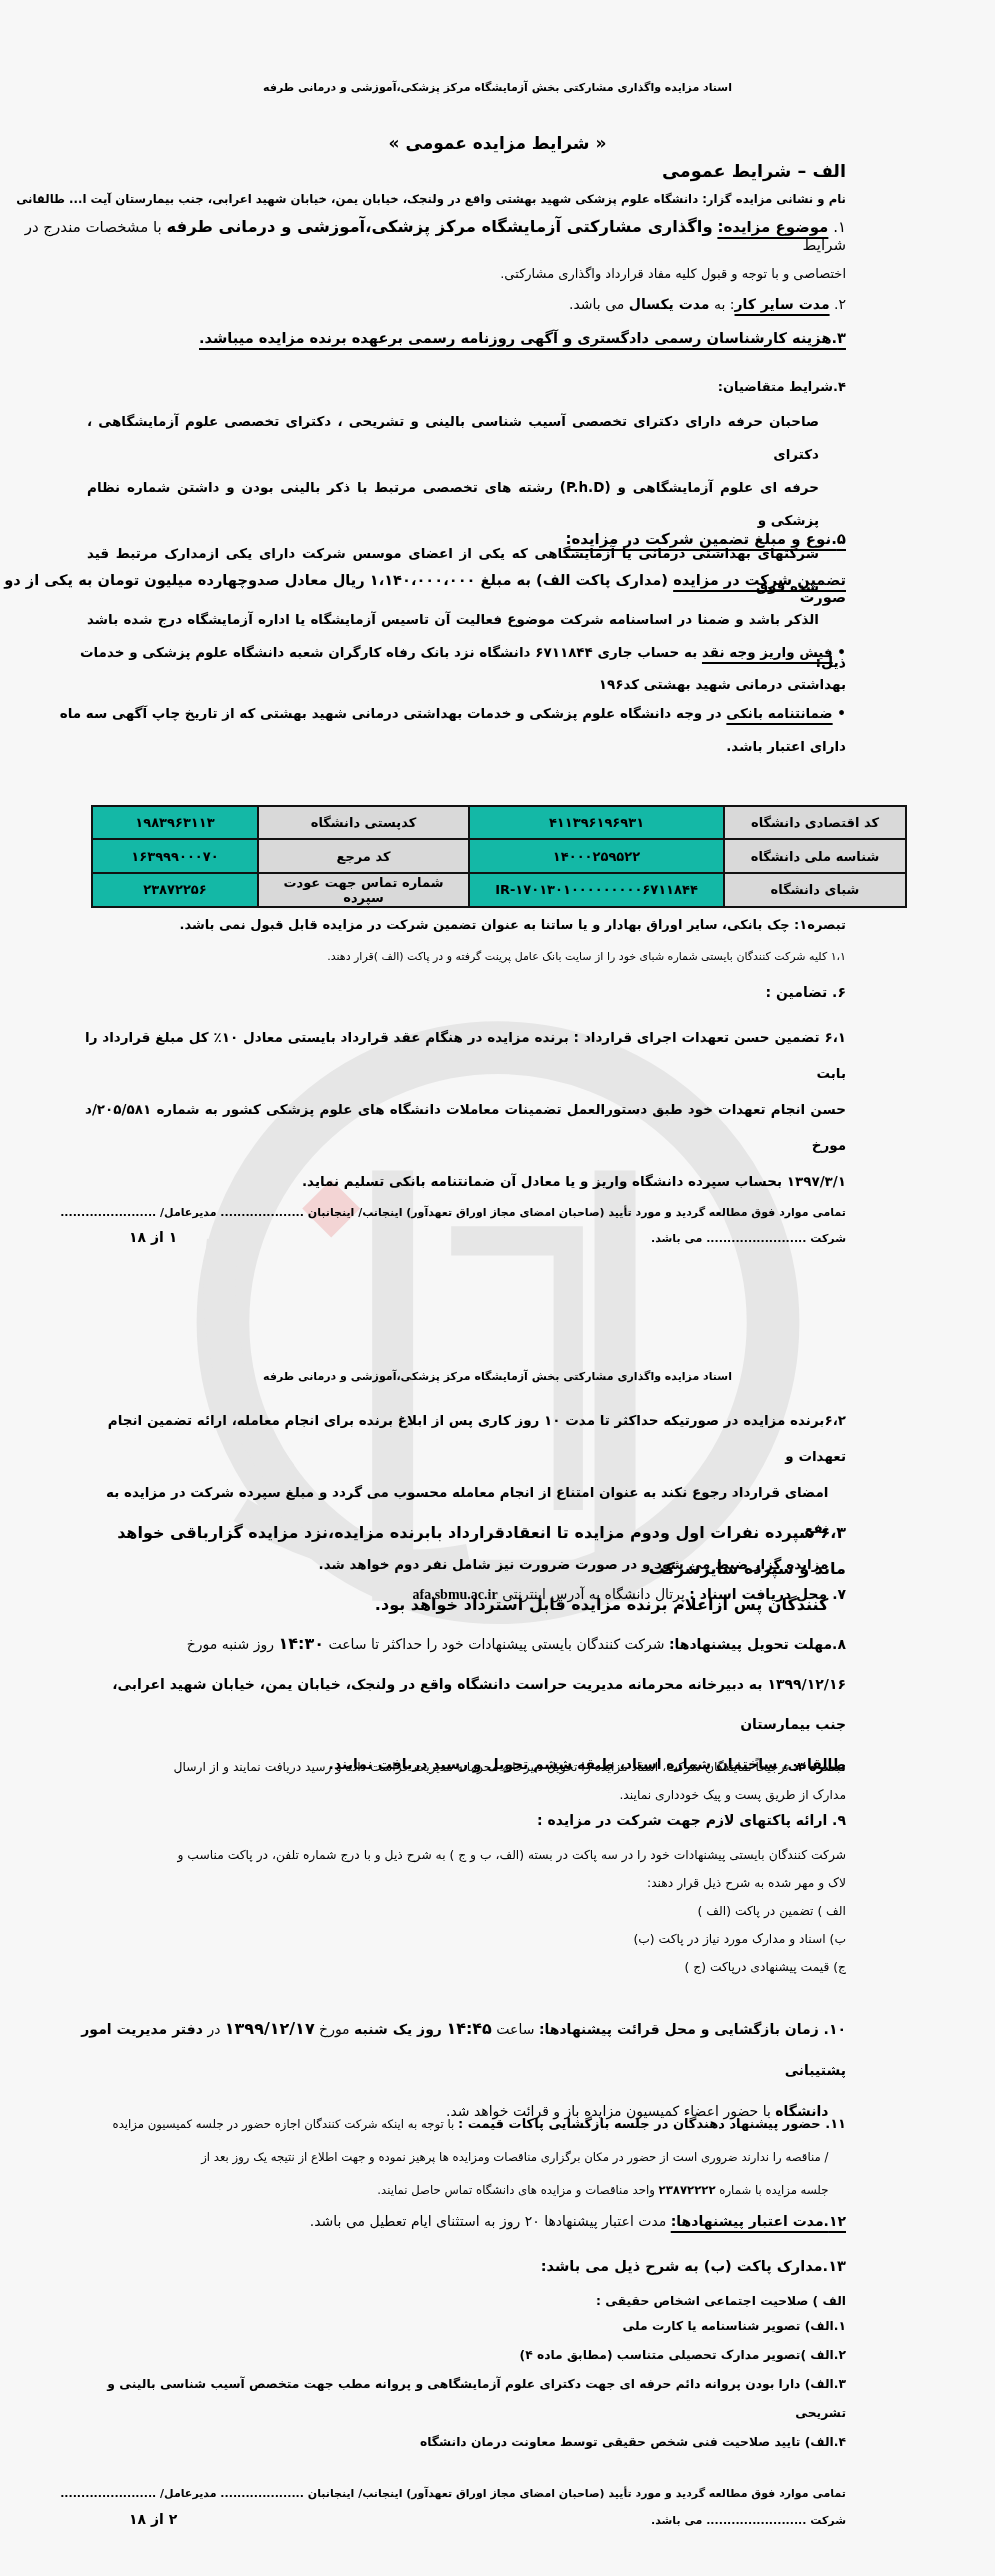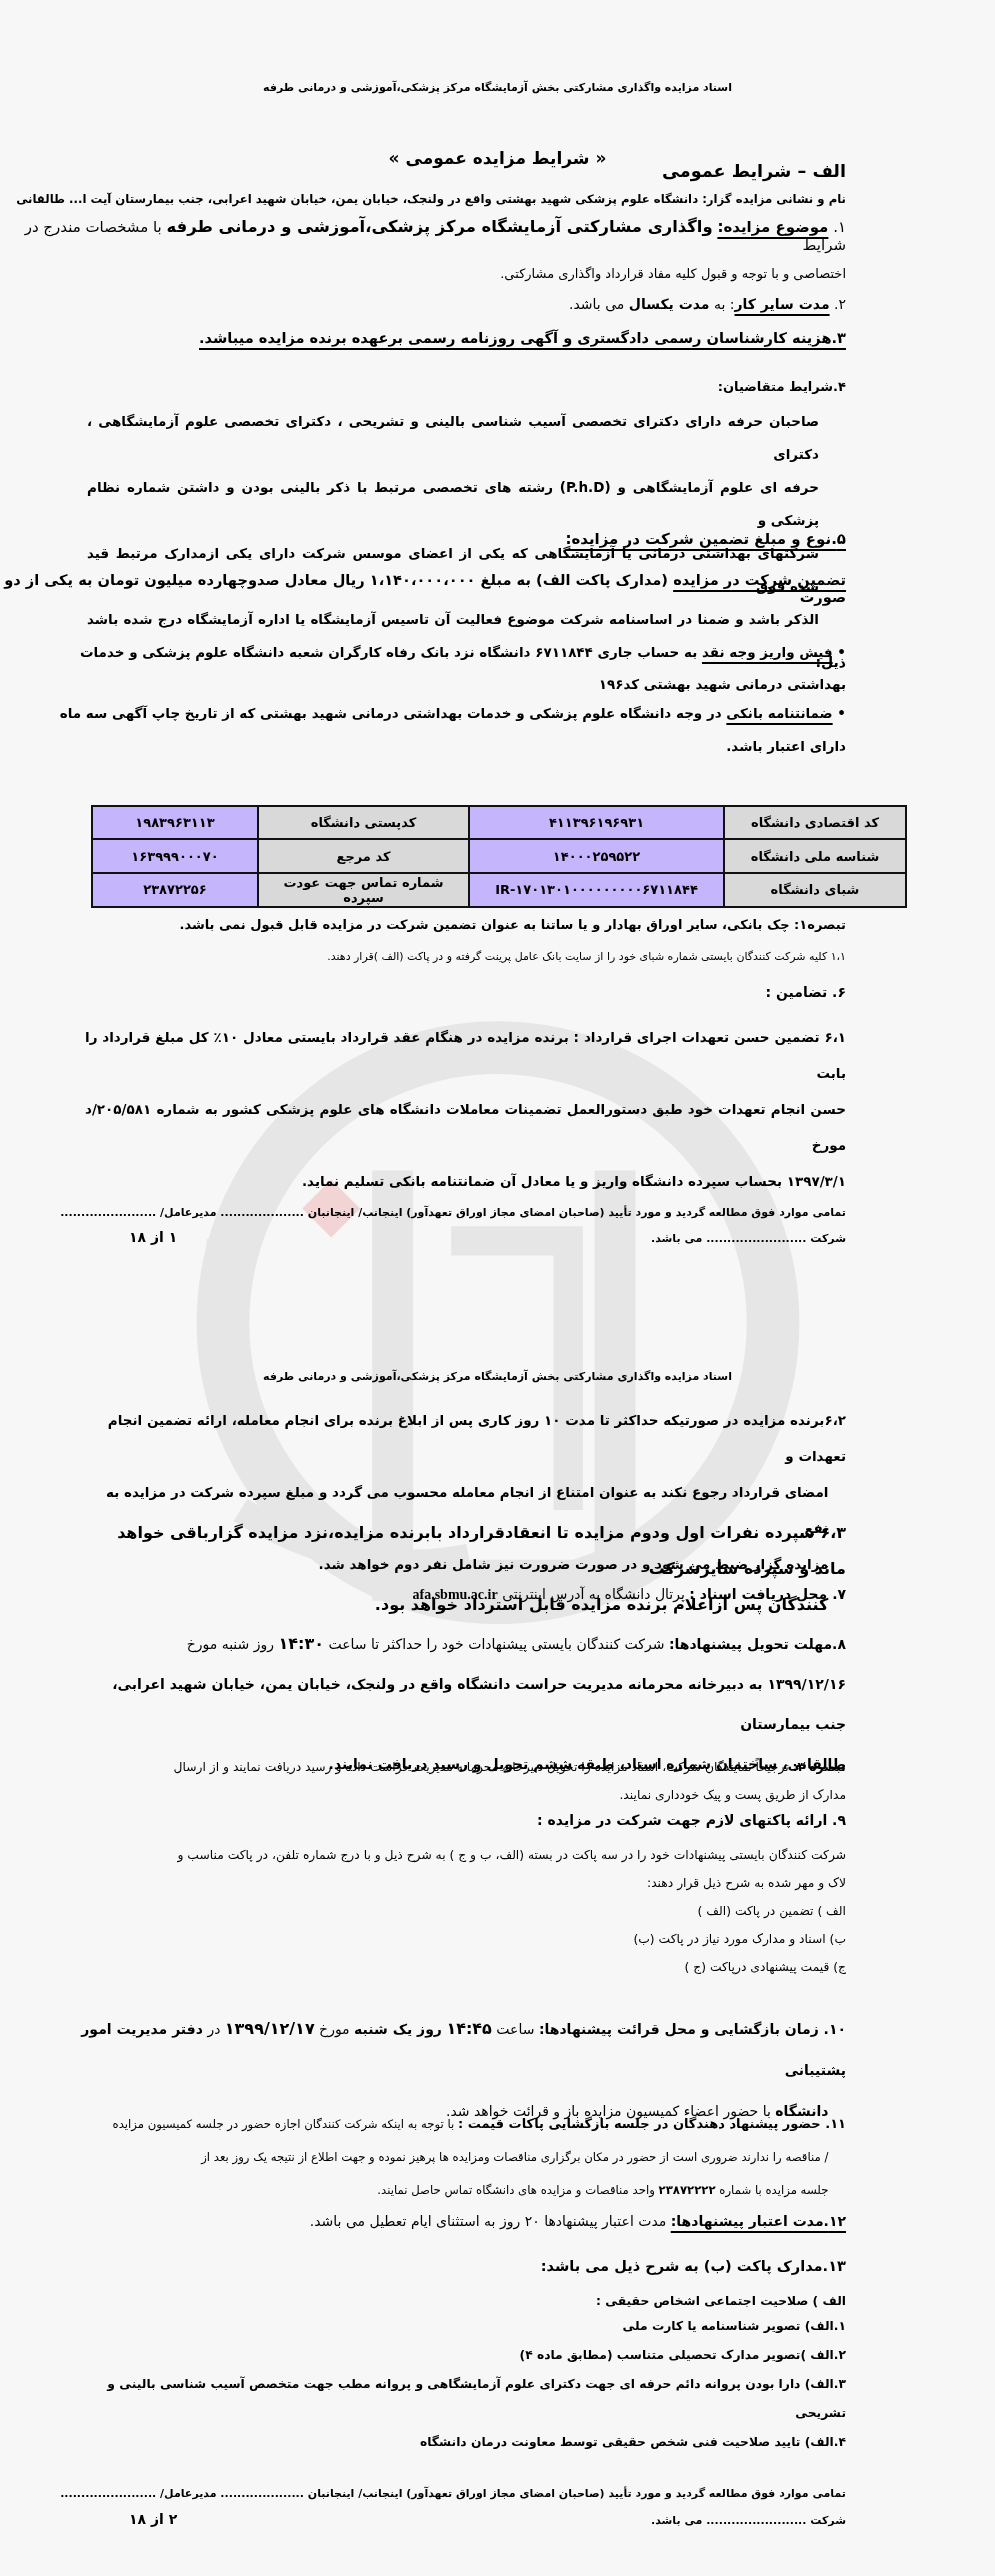--- a/index.html
+++ b/index.html
@@ -30,40 +30,40 @@
     .b { font-weight: bold; }
     table.info {
       position: absolute; left: 91px; top: 805px; width: 816px;
       border-collapse: collapse; direction: rtl;
     }
     table.info td {
       border: 2.3px solid #111; height: 29px; text-align: center;
       font-size: 13px; font-weight: bold; padding: 1.2px 3.5px;
     }
     table.info td.lbl { background: #d9d9d9; }
-    table.info td.val { background: #c4b5fd; }
+    table.info td.val { background: #14b8a6; }
     .sig { font-size: 11px; font-weight: bold; }
     .pageno { position: absolute; left: 129px; font-size: 14px; font-weight: bold; direction: rtl; }
   </style>
 </head>
 <body>
 
 <svg class="watermark" viewBox="0 0 1400 1150">
   <circle cx="700" cy="560" r="470" fill="none" stroke="#e6e6e6" stroke-width="90"></circle>
   <path d="M520 300 L520 1000 L900 1000 L900 300" fill="none" stroke="#e6e6e6" stroke-width="70"></path>
   <path d="M620 420 L820 420 L820 880" fill="none" stroke="#e6e6e6" stroke-width="50"></path>
   <rect x="380" y="330" width="70" height="70" transform="rotate(45 415 365)" fill="#f3d4d4"></rect>
   <path d="M230 420 Q200 650 330 820" fill="none" stroke="#e6e6e6" stroke-width="55"></path>
   <path d="M260 880 Q450 1000 650 960" fill="none" stroke="#e6e6e6" stroke-width="45"></path>
 </svg>
 
 <section class="page page1">
   <div class="runhead" style="top:81px;">اسناد مزایده واگذاری مشارکتی بخش آزمایشگاه مرکز پزشکی،آموزشی و درمانی طرفه</div>
 
-  <div class="title" style="top:148px;">« شرایط مزایده عمومی »</div>
+  <div class="title" style="top:133px;">« شرایط مزایده عمومی »</div>
 
   <div class="block h-big" style="top:161px;">الف – شرایط عمومی</div>
 
   <div class="block" style="top:192px; font-size:11.7px; font-weight:bold;">نام و نشانی مزایده گزار: دانشگاه علوم پزشکی شهید بهشتی واقع در ولنجک، خیابان یمن، خیابان شهید اعرابی، جنب بیمارستان آیت ا... طالقانی</div>
 
   <div class="block" style="top:217px; font-size:15px;">
     <span>۱.</span>
     <span class="u b">موضوع مزایده:</span>
     <span class="b" style="font-size:16.4px;">واگذاری مشارکتی آزمایشگاه مرکز پزشکی،آموزشی و درمانی طرفه</span>
     <span>با مشخصات مندرج در شرایط</span>

